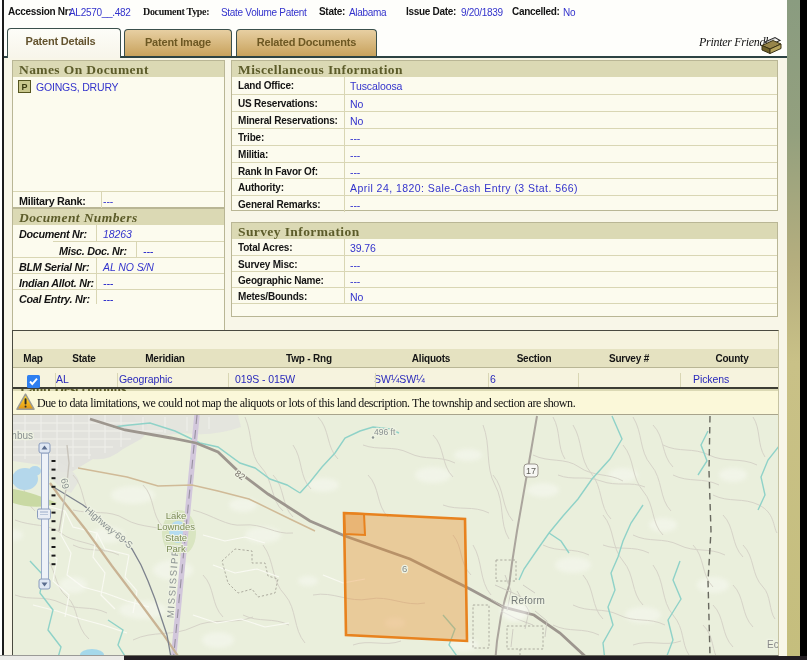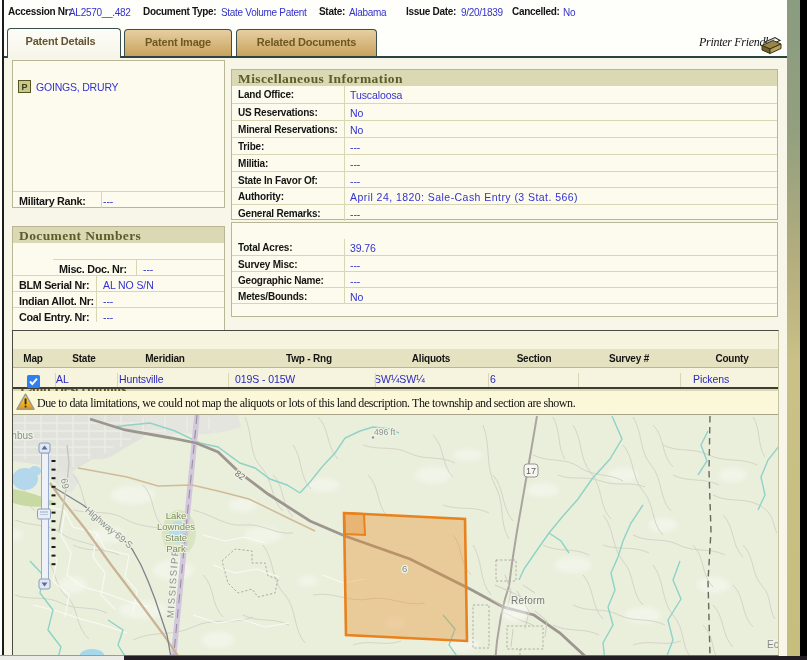--- a/index.html
+++ b/index.html
@@ -39,21 +39,21 @@
 #mapwrap { position:absolute; left:0; top:82.5px; width:765px; height:241.5px; overflow:hidden; background:#ebf0da; border-top:1px solid #a8a48c; }
 </style>
 </head>
 <body>
 <div class="abs" id="content"></div>
 <div class="abs" id="topbar"></div>
 <div class="abs" id="tabrow"></div>
 
 <span class="toptxt lbl" style="left:8px;">Accession Nr:</span>
 <span class="toptxt val" style="left:69px;top:7px;">AL2570__.482</span>
-<span class="toptxt lbl" style="left:143px;">Document Type:</span>
+<span class="toptxt lbl" style="left:143px;font-family:Liberation Serif, serif;">Document Type:</span>
 <span class="toptxt val" style="left:221px;top:7px;">State Volume Patent</span>
 <span class="toptxt lbl" style="left:319px;">State:</span>
 <span class="toptxt val" style="left:349px;top:7px;">Alabama</span>
 <span class="toptxt lbl" style="left:406px;">Issue Date:</span>
 <span class="toptxt val" style="left:461px;top:7px;">9/20/1839</span>
 <span class="toptxt lbl" style="left:512px;">Cancelled:</span>
 <span class="toptxt val" style="left:563px;top:7px;">No</span>
 
 <div class="abs" id="tabline"></div>
 <div class="tab on" style="left:7px; width:114px;">Patent Details</div>
@@ -62,31 +62,32 @@
 <span class="abs" style="left:699px;top:35px;font-family:'Liberation Serif',serif;font-size:12px;letter-spacing:-0.3px;color:#111;font-style:italic;">Printer Friendly</span>
 <svg class="abs" style="left:760px;top:36px;" width="24" height="19" viewBox="0 0 24 19">
   <polygon points="5,6 15,1.5 20,4.5 10,9" fill="#f6f6f4" stroke="#2a2a2a" stroke-width="1.1"></polygon>
   <line x1="8" y1="5.6" x2="15" y2="2.6" stroke="#999" stroke-width="0.7"></line>
   <polygon points="2,9.5 13,4.5 21,8 10,13" fill="#97854a" stroke="#3a3214" stroke-width="1"></polygon>
   <polygon points="2,9.5 10,13 10,17.5 2,14" fill="#6f6128" stroke="#3a3214" stroke-width="1"></polygon>
   <polygon points="10,13 21,8 21,12.5 10,17.5" fill="#b5a35c" stroke="#3a3214" stroke-width="1"></polygon>
 </svg>
 
 <div class="box wide" style="left:12px; top:60px; width:213px; height:148px;">
+  <div class="bhead">Names On Document</div>
   <div style="position:absolute;left:0;top:16px;right:0;bottom:0;background:#fcfbee;"></div>
   <div style="position:absolute;left:5px;top:19px;width:13px;height:13px;background:#c9c78d;border:1px solid #55551f;font-size:9px;font-weight:bold;color:#3c3c12;text-align:center;line-height:12px;">P</div>
   <div style="position:absolute;left:23px;top:20px;font-size:10.5px;letter-spacing:-0.2px;color:#3333cc;">GOINGS,&nbsp;DRURY</div>
   <div class="row" style="top:130px; height:17px;">
     <span class="rlab">Military Rank:</span>
     <div class="vline" style="left:88px;"></div>
     <span class="rval" style="left:90px;">---</span>
   </div>
 </div>
 
-<div class="box" style="left:231px; top:60px; width:547px; height:151px;margin-top:9px;">
+<div class="box" style="left:231px; top:60px; width:547px; height:151px;">
   <div class="bhead">Miscellaneous Information</div>
   <div class="row" style="top:16px;height:17px;border-top:none;">
       <span class="rlab">Land Office:</span>
       <div class="vline" style="left:112px;"></div>
       <span class="rval" style="left:118px;">Tuscaloosa</span>
     </div>
   <div class="row" style="top:33px;height:17px;">
       <span class="rlab">US Reservations:</span>
       <div class="vline" style="left:112px;"></div>
       <span class="rval" style="left:118px;">No</span>
@@ -100,38 +101,43 @@
       <span class="rlab">Tribe:</span>
       <div class="vline" style="left:112px;"></div>
       <span class="rval" style="left:118px;">---</span>
     </div>
   <div class="row" style="top:84px;height:17px;">
       <span class="rlab">Militia:</span>
       <div class="vline" style="left:112px;"></div>
       <span class="rval" style="left:118px;">---</span>
     </div>
   <div class="row" style="top:101px;height:16px;">
-      <span class="rlab">State In Favor Of:</span>
+      <span class="rlab">Rank In Favor Of:</span>
       <div class="vline" style="left:112px;"></div>
       <span class="rval" style="left:118px;">---</span>
     </div>
   <div class="row" style="top:117px;height:17px;">
       <span class="rlab">Authority:</span>
       <div class="vline" style="left:112px;"></div>
       <span class="rval" style="left:118px;letter-spacing:0.45px;">April 24, 1820: Sale-Cash Entry (3 Stat. 566)</span>
     </div>
   <div class="row" style="top:134px;height:17px;">
       <span class="rlab">General Remarks:</span>
       <div class="vline" style="left:112px;"></div>
       <span class="rval" style="left:118px;">---</span>
     </div>
 </div>
 
-<div class="box wide" style="left:12px; top:226px; width:213px; height:124px;">
+<div class="box wide" style="left:12px; top:208px; width:213px; height:124px;font-style:italic;">
   <div class="bhead">Document Numbers</div>
+  <div class="row" style="top:16px;height:16px;border-top:none;">
+      <span class="rlab">Document Nr:</span>
+      <div class="vline" style="left:83px;"></div>
+      <span class="rval" style="left:90px;">18263</span>
+    </div>
   <div class="row" style="top:32px;height:16px;margin-left:40px;">
       <span class="rlab">Misc. Doc. Nr:</span>
       <div class="vline" style="left:83px;"></div>
       <span class="rval" style="left:90px;">---</span>
     </div>
   <div class="row" style="top:48px;height:16px;">
       <span class="rlab">BLM Serial Nr:</span>
       <div class="vline" style="left:83px;"></div>
       <span class="rval" style="left:90px;">AL NO S/N</span>
     </div>
@@ -141,20 +147,21 @@
       <span class="rval" style="left:90px;">---</span>
     </div>
   <div class="row" style="top:80px;height:15px;">
       <span class="rlab">Coal Entry. Nr:</span>
       <div class="vline" style="left:83px;"></div>
       <span class="rval" style="left:90px;">---</span>
     </div>
 </div>
 
 <div class="box" style="left:231px; top:222px; width:547px; height:95px;">
+  <div class="bhead">Survey Information</div>
   <div class="row" style="top:16px;height:16px;border-top:none;">
       <span class="rlab">Total Acres:</span>
       <div class="vline" style="left:112px;"></div>
       <span class="rval" style="left:118px;text-align:right;">39.76</span>
     </div>
   <div class="row" style="top:32px;height:16px;">
       <span class="rlab">Survey Misc:</span>
       <div class="vline" style="left:112px;"></div>
       <span class="rval" style="left:118px;">---</span>
     </div>
@@ -182,21 +189,21 @@
     <div style="left:471px;width:100px;">Section</div>
     <div style="left:566px;width:100px;">Survey #</div>
     <div style="left:669px;width:100px;">County</div>
   </div>
   <div id="ldtr">
     <svg style="position:absolute;left:14px;top:7px;" width="13" height="13" viewBox="0 0 13 13">
         <rect x="0" y="0" width="13" height="13" rx="1.5" fill="#2f7ff0"></rect>
         <path d="M3 6.5 L5.3 9 L10 3.6" stroke="#fff" stroke-width="1.9" fill="none"></path>
       </svg>
     <div style="left:43px;width:62px;">AL</div>
-    <div style="left:106px;text-align:left;">Huntsville</div>
+    <div style="left:106px;text-align:left;">Geographic</div>
     <div style="left:222px;width:147px;">019S - 015W</div>
     <div style="left:361px;width:113px;">SW¼SW¼</div>
     <div style="left:477px;width:90px;">6</div>
     <div style="left:680px;text-align:left;">Pickens</div>
     <div class="vline" style="left:42px;"></div>
       <div class="vline" style="left:104px;"></div>
       <div class="vline" style="left:215px;"></div>
       <div class="vline" style="left:362px;"></div>
       <div class="vline" style="left:475px;"></div>
       <div class="vline" style="left:565px;"></div>

